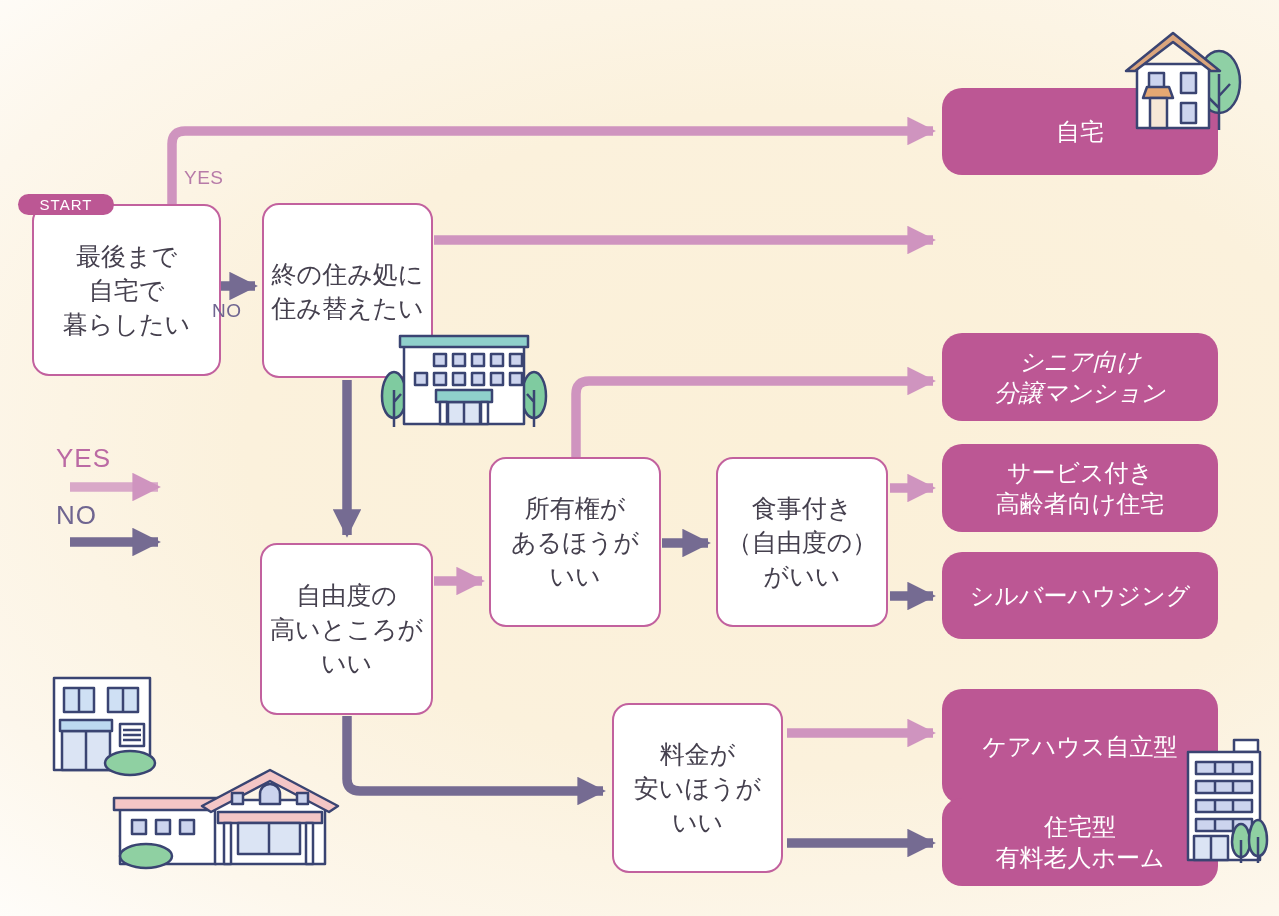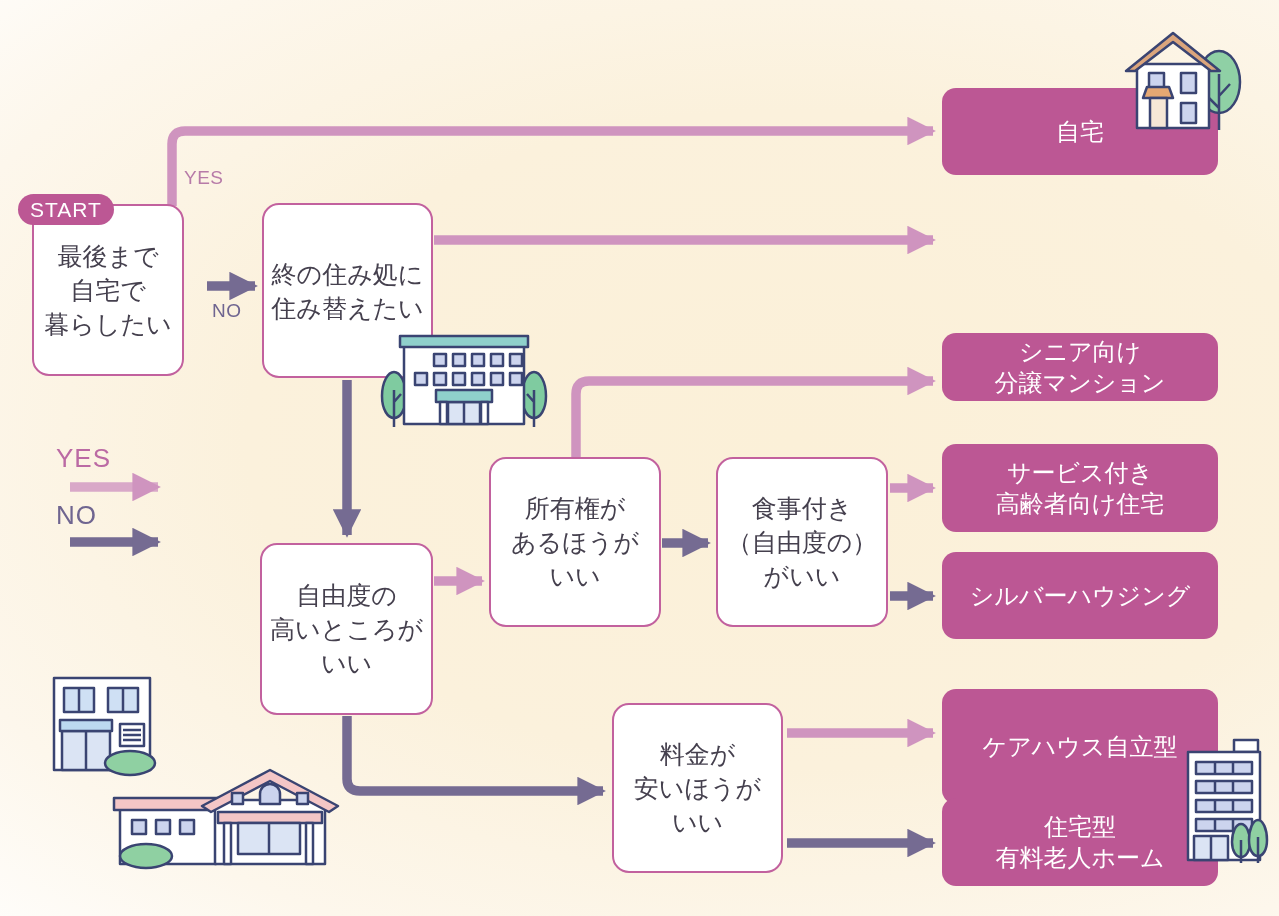--- a/index.html
+++ b/index.html
@@ -17,32 +17,32 @@
     background:#ffffff;
     border:2.5px solid #c2619e;
     border-radius:17px;
     display:flex;align-items:center;justify-content:center;
     text-align:center;white-space:pre-line;
     font-size:25px;line-height:1.36;color:#45404e;
     box-sizing:border-box;
   }
   .rbox{
     position:absolute;z-index:2;left:942px;width:276px;
-    background:#bc5794;border-radius:14px;
+    background:#bc5794;border-radius:20px;
     display:flex;align-items:center;justify-content:center;
     text-align:center;white-space:pre-line;
     font-size:24px;line-height:1.3;color:#ffffff;
     box-sizing:border-box;
   }
   .start-badge{
     position:absolute;z-index:3;left:18px;top:194px;
-    width:96px;height:31px;border-radius:16px;
+    width:96px;height:21px;border-radius:16px;
     background:#bc5794;color:#ffffff;
     display:flex;align-items:center;justify-content:center;
-    font-size:21px;letter-spacing:1px;
+    font-size:15px;letter-spacing:1px;
   }
   .edge-label{position:absolute;z-index:2;font-size:19px;letter-spacing:.5px;}
   .edge-label.yes{color:#b77ba8;}
   .edge-label.no{color:#6f6590;}
   .legend-label{position:absolute;z-index:2;font-size:26px;letter-spacing:1px;}
   .legend-label.yes{color:#bb6aa4;}
   .legend-label.no{color:#6f6590;}
   .illus{position:absolute;z-index:4;}
 </style>
 </head>
@@ -74,40 +74,40 @@
       <path stroke="#756b92" marker-end="url(#mN)" d="M347 716 L347 779 Q347 791 360 791 L603 791"></path>
       <path stroke="#756b92" marker-end="url(#mN)" d="M662 543 L708 543"></path>
       <path stroke="#756b92" marker-end="url(#mN)" d="M890 596 L933 596"></path>
       <path stroke="#756b92" marker-end="url(#mN)" d="M787 843 L933 843"></path>
       <path stroke="#756b92" marker-end="url(#mN)" d="M70 542 L158 542"></path>
     </g>
   </svg>
 
   <div class="start-badge">START</div>
 
-  <div class="qbox" style="left:32px;  top:204px; width:152px; height:172px;">最後まで
+  <div class="qbox" style="left:32px;  top:204px; width:189px; height:172px;">最後まで
 自宅で
 暮らしたい</div>
   <div class="qbox" style="left:262px; top:203px; width:171px; height:175px;">終の住み処に
 住み替えたい</div>
   <div class="qbox" style="left:260px; top:543px; width:173px; height:172px;">自由度の
 高いところが
 いい</div>
   <div class="qbox" style="left:489px; top:457px; width:172px; height:170px;">所有権が
 あるほうが
 いい</div>
   <div class="qbox" style="left:716px; top:457px; width:172px; height:170px;">食事付き
 （自由度の）
 がいい</div>
   <div class="qbox" style="left:612px; top:703px; width:171px; height:170px;">料金が
 安いほうが
 いい</div>
 
   <div class="rbox" style="top:88px;  height:87px;">自宅</div>
-  <div class="rbox" style="top:333px; height:68px;">シニア向け
+  <div class="rbox" style="top:333px; height:88px;font-style:italic;">シニア向け
 分譲マンション</div>
   <div class="rbox" style="top:444px; height:88px;">サービス付き
 高齢者向け住宅</div>
   <div class="rbox" style="top:552px; height:87px;">シルバーハウジング</div>
   <div class="rbox" style="top:689px; height:115px;">ケアハウス自立型</div>
   <div class="rbox" style="top:798px; height:88px;">住宅型
 有料老人ホーム</div>
 
   <div class="edge-label yes" style="left:184px; top:167px;">YES</div>
   <div class="edge-label no" style="left:212px; top:300px;">NO</div>

